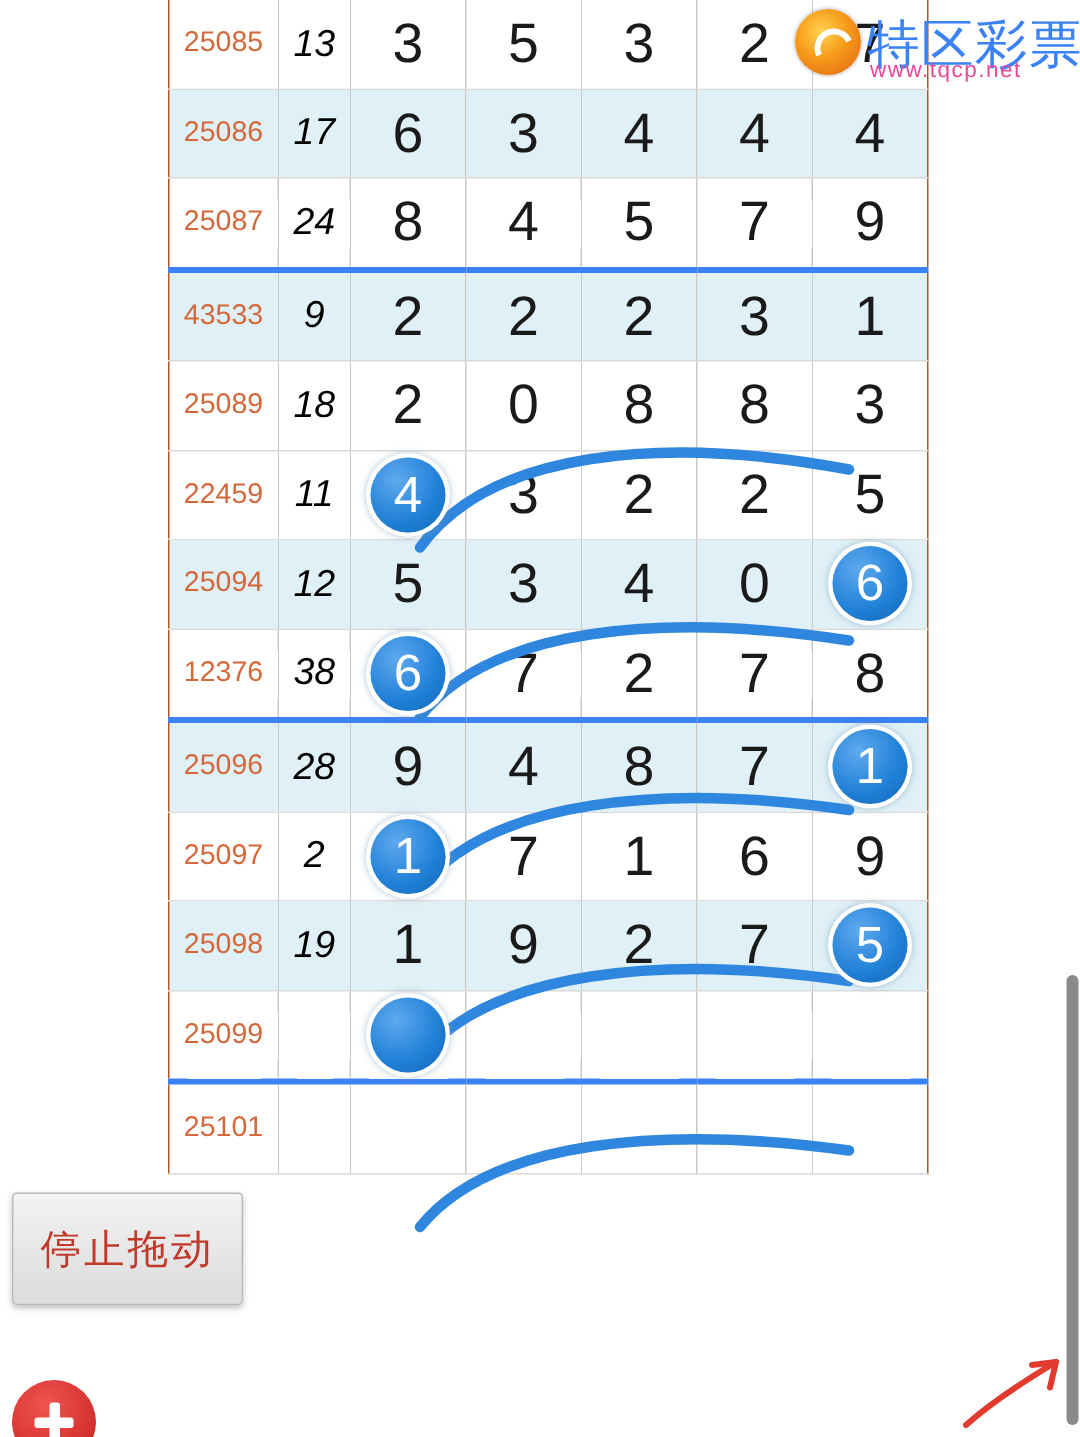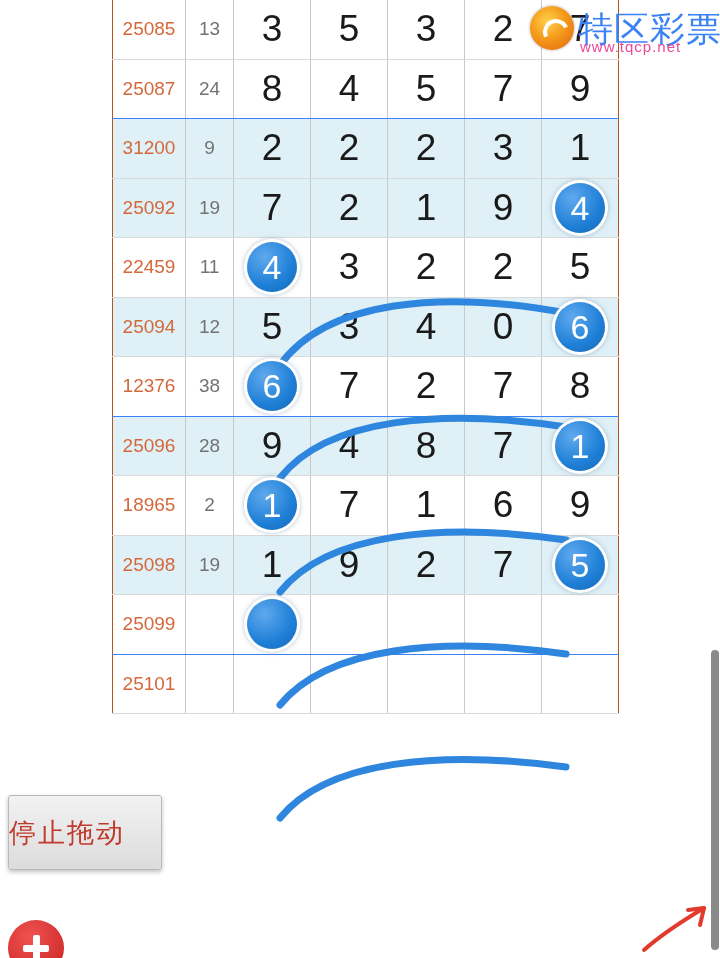--- a/index.html
+++ b/index.html
@@ -30,34 +30,35 @@
   }
   table.lottery td {
     height: 56.5px;
     text-align: center;
     vertical-align: middle;
     border-right: 1px solid #c9c9c9;
     border-bottom: 1px solid #d9d9d9;
     position: relative;
   }
   table.lottery tr.rowsep td {
-    border-bottom: 1px solid #3b82f6;
+    border-bottom: 4px solid #3b82f6;
     border-radius: 21px;
   }
   td.col-issue {
     width: 70px;
     color: #d4683a;
     font-size: 19px;
     border-left: 1px solid #b4541f;
     border-right: 1px solid #c9c9c9;
   }
   td.col-sum {
     width: 45px;
-    color: #737373;
-    font-size: 19px;
+    color: #000000;
+    font-size: 25px;
+    font-style: italic;
   }
   td.col-ball {
     width: 74px;
     font-size: 37px;
     color: #1a1a1a;
     font-weight: 400;
   }
   tr.band td {
     background: #dff0f7;
   }
@@ -156,21 +157,21 @@
     left: 8px;
     top: 795px;
     width: 152px;
     height: 73px;
     background: linear-gradient(#f2f2f2, #dcdcdc);
     border: 1px solid #b9b9b9;
     border-radius: 3px;
     box-shadow: 0 2px 4px rgba(0,0,0,0.25);
     display: flex;
     align-items: center;
-    justify-content: flex-start;
+    justify-content: center;
     z-index: 20;
   }
   #stop-drag span {
     color: #c0392b;
     font-size: 27px;
     letter-spacing: 2px;
   }
 
   
   #add-button {
@@ -246,48 +247,55 @@
     <tbody id="table-body">
         <tr class="plain">
           <td class="col-issue">25085</td>
           <td class="col-sum">13</td>
           <td class="col-ball">3</td>
           <td class="col-ball">5</td>
           <td class="col-ball">3</td>
           <td class="col-ball">2</td>
           <td class="col-ball last-col">7</td>
         </tr>
+        <tr class="band">
+          <td class="col-issue">25086</td>
+          <td class="col-sum">17</td>
+          <td class="col-ball">6</td>
+          <td class="col-ball">3</td>
+          <td class="col-ball">4</td>
+          <td class="col-ball">4</td>
+          <td class="col-ball last-col">4</td>
+        </tr>
         <tr class="plain rowsep">
           <td class="col-issue">25087</td>
           <td class="col-sum">24</td>
           <td class="col-ball">8</td>
           <td class="col-ball">4</td>
           <td class="col-ball">5</td>
           <td class="col-ball">7</td>
           <td class="col-ball last-col">9</td>
         </tr>
         <tr class="band">
-          <td class="col-issue">31200</td>
+          <td class="col-issue">43533</td>
           <td class="col-sum">9</td>
           <td class="col-ball">2</td>
           <td class="col-ball">2</td>
           <td class="col-ball">2</td>
           <td class="col-ball">3</td>
           <td class="col-ball last-col">1</td>
         </tr>
-        <tr class="band">
-          <td class="col-issue">25092</td>
-          <td class="col-sum">19</td>
-          <td class="col-ball">7</td>
-          <td class="col-ball">2</td>
-          <td class="col-ball">1</td>
-          <td class="col-ball">9</td>
-          <td class="col-ball last-col">
-            <div class="ball-mark">4</div>
-          </td>
+        <tr class="plain">
+          <td class="col-issue">25089</td>
+          <td class="col-sum">18</td>
+          <td class="col-ball">2</td>
+          <td class="col-ball">0</td>
+          <td class="col-ball">8</td>
+          <td class="col-ball">8</td>
+          <td class="col-ball last-col">3</td>
         </tr>
         <tr class="plain">
           <td class="col-issue">22459</td>
           <td class="col-sum">11</td>
           <td class="col-ball">
             <div class="ball-mark">4</div>
           </td>
           <td class="col-ball">3</td>
           <td class="col-ball">2</td>
           <td class="col-ball">2</td>
@@ -320,21 +328,21 @@
           <td class="col-sum">28</td>
           <td class="col-ball">9</td>
           <td class="col-ball">4</td>
           <td class="col-ball">8</td>
           <td class="col-ball">7</td>
           <td class="col-ball last-col">
             <div class="ball-mark">1</div>
           </td>
         </tr>
         <tr class="plain">
-          <td class="col-issue">18965</td>
+          <td class="col-issue">25097</td>
           <td class="col-sum">2</td>
           <td class="col-ball">
             <div class="ball-mark">1</div>
           </td>
           <td class="col-ball">7</td>
           <td class="col-ball">1</td>
           <td class="col-ball">6</td>
           <td class="col-ball last-col">9</td>
         </tr>
         <tr class="band">

